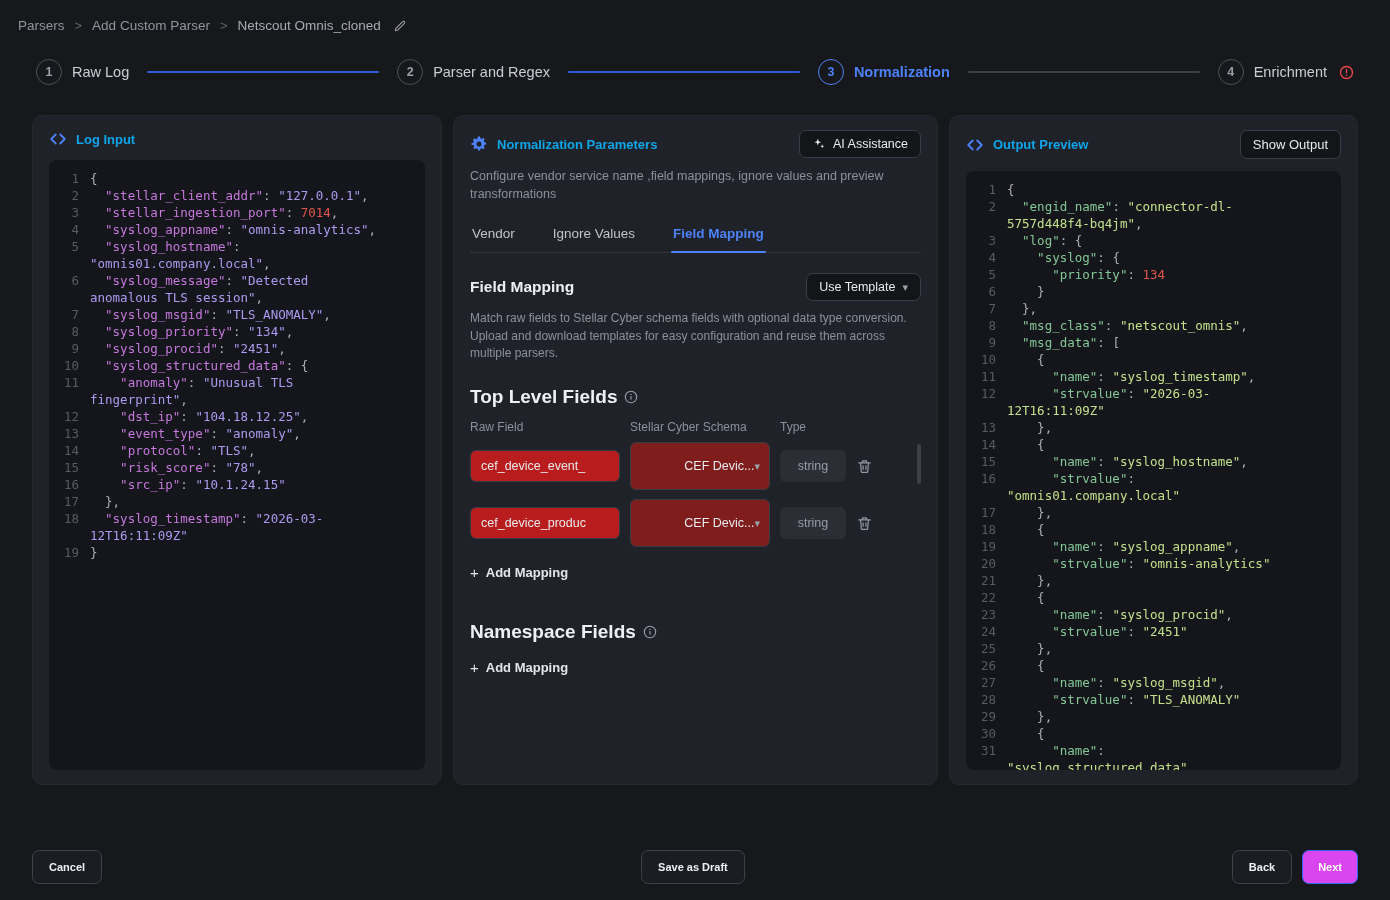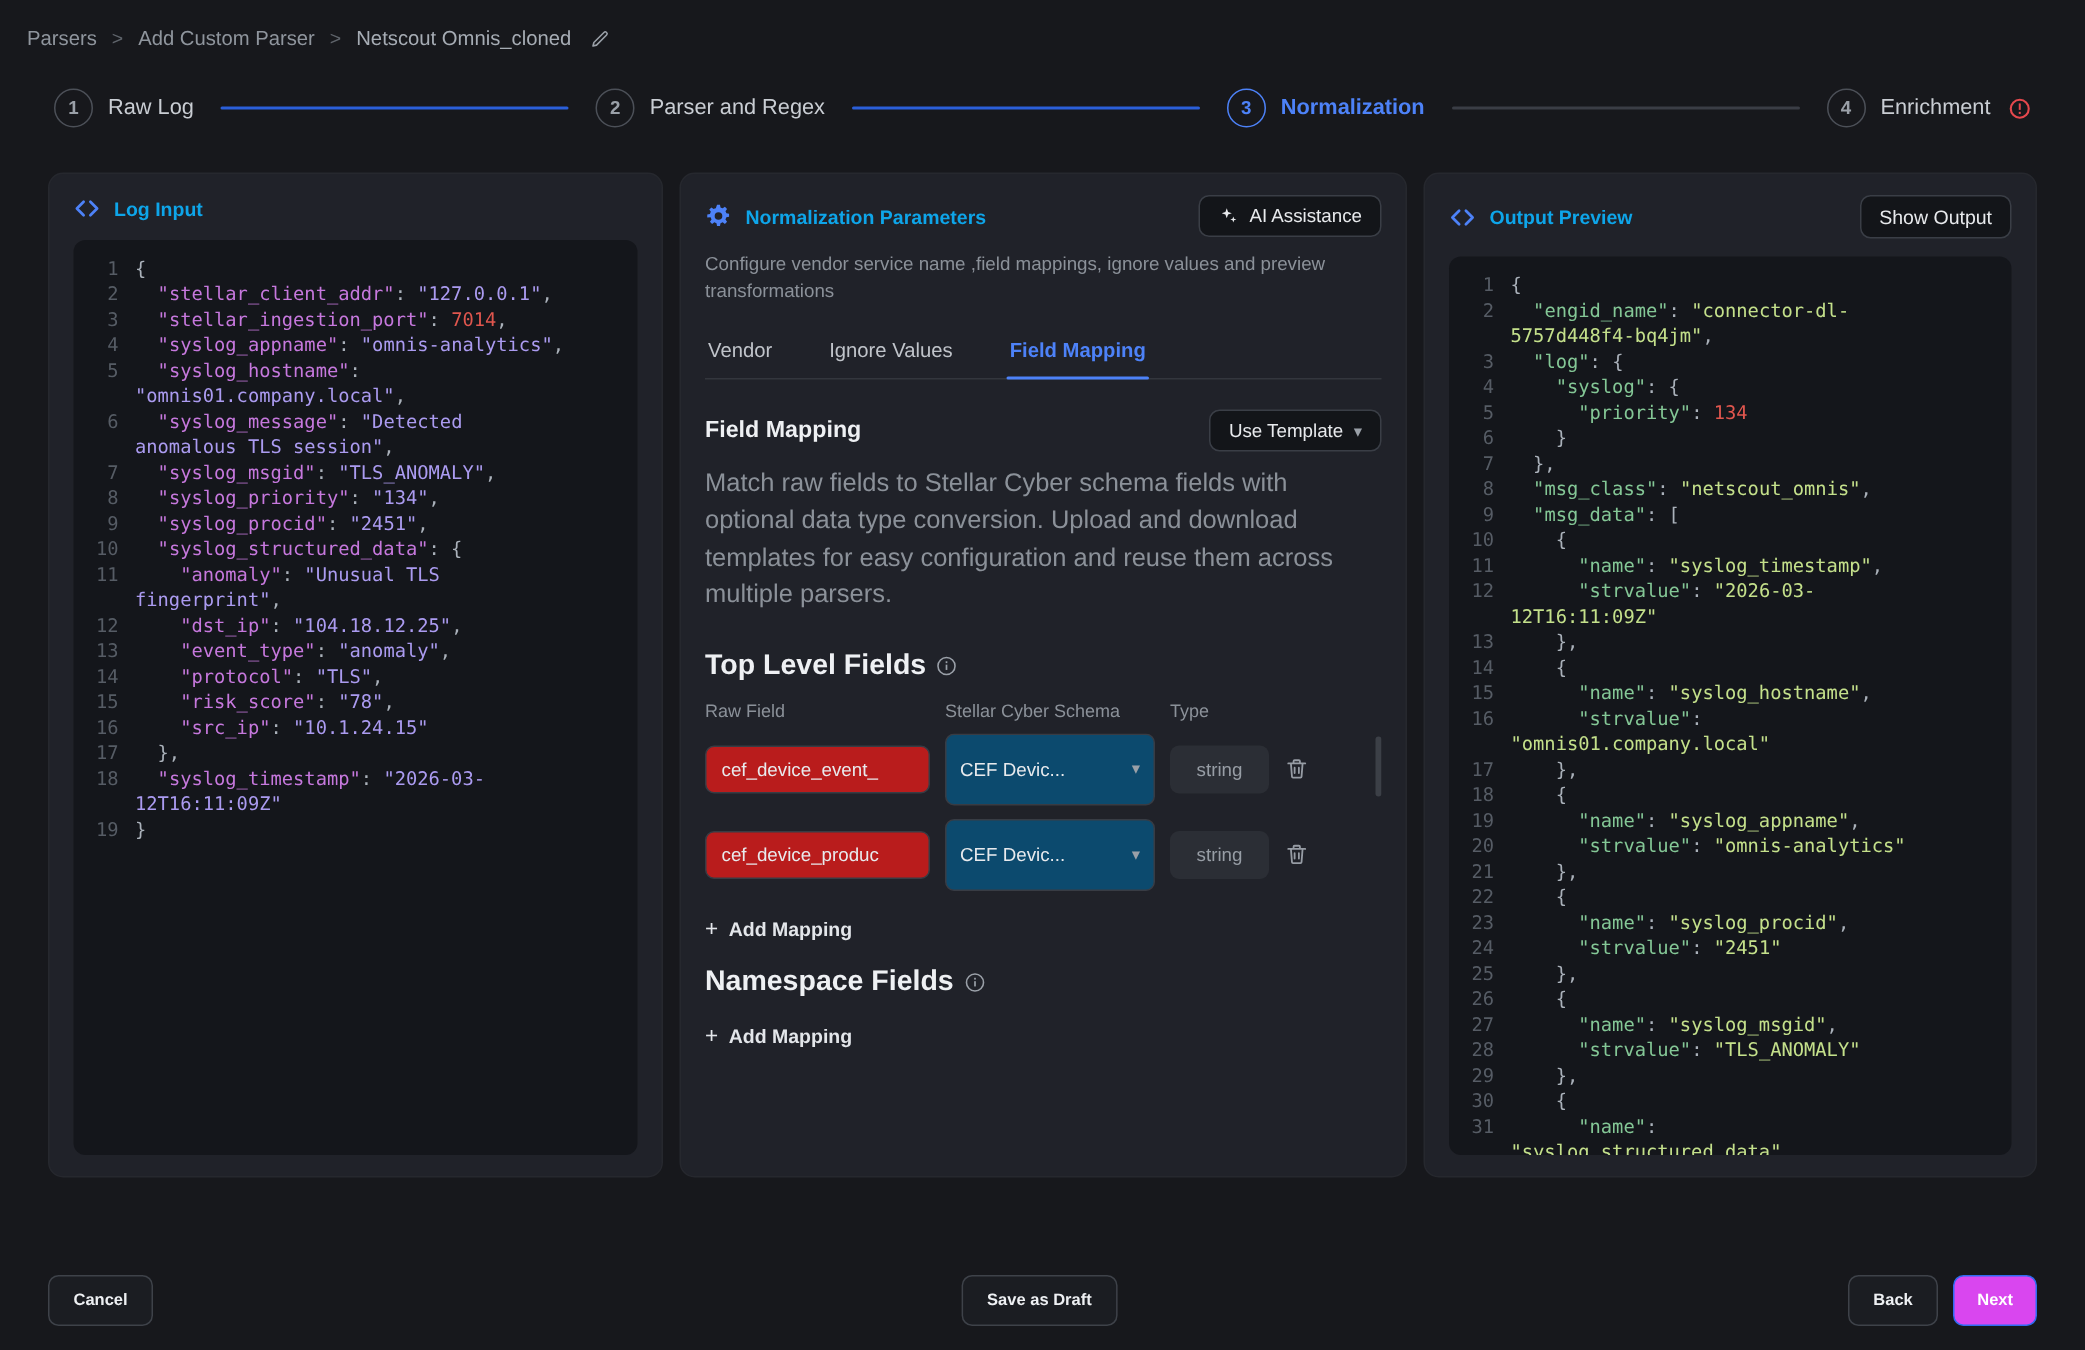--- a/index.html
+++ b/index.html
@@ -55,39 +55,39 @@
 
   
   .subtitle { margin-top:9px; color:#8b9199; font-size:12.5px; line-height:1.45; max-width:460px; }
   .tabs { display:flex; gap:34px; margin-top:14px; border-bottom:1px solid #33363d; }
   .tab { padding:9px 2px 11px 2px; font-size:13.5px; color:#c0c4ca; cursor:pointer; position:relative; }
   .tab.active { color:#4d82f8; font-weight:700; }
   .tab.active::after { content:""; position:absolute; left:0; right:0; bottom:-1px; height:2.5px; background:#4d82f8; border-radius:2px; }
 
   .fm-head-row { display:flex; align-items:center; justify-content:space-between; margin-top:20px; }
   .fm-title { font-size:15.5px; font-weight:700; color:#eef0f3; }
-  .fm-desc { margin-top:9px; color:#8b9199; font-size:17px; line-height:1.45; max-width:452px; }
+  .fm-desc { margin-top:9px; color:#8b9199; font-size:12px; line-height:1.45; max-width:452px; }
   .sec-head { display:flex; align-items:center; gap:7px; margin-top:24px; font-size:19px; font-weight:700; color:#eef0f3; }
   .cols { display:grid; grid-template-columns:150px 140px 66px 20px; column-gap:10px; margin-top:12px;
           font-size:12px; color:#8b9199; }
   .map-rows { position:relative; margin-top:8px; height:112px; overflow:hidden; padding-right:10px; }
   .map-row { display:grid; grid-template-columns:150px 140px 66px 20px; column-gap:10px; align-items:center; margin-bottom:9px; }
   .fld-input { height:32px; background:#b91c1c; border:1px solid #383c44; border-radius:6px; color:#e8eaed;
                font-size:12.5px; padding:0 10px; width:100%; font-family:"Liberation Sans", sans-serif; }
-  .fld-select { height:48px; background:#0c4a6e; border:1px solid #383c44; border-radius:6px; color:#e8eaed;
-                font-size:12.5px; padding:0 9px; display:flex; align-items:center; justify-content:space-between; cursor:pointer; }
+  .fld-select { height:48px; background:#7f1d1d; border:1px solid #383c44; border-radius:6px; color:#e8eaed;
+                font-size:12.5px; padding:0 9px; display:flex; align-items:center; justify-content:flex-end; cursor:pointer; }
   .chev { color:#9aa0a8; font-size:11px; }
   .type-badge { height:32px; background:#2b2e35; border-radius:6px; color:#979da5; font-size:12.5px;
                 display:grid; place-items:center;text-align:center; }
   .trash { display:inline-flex; cursor:pointer; }
   .scroll-thumb { position:absolute; right:0; top:2px; width:4px; height:40px; background:#3c4047; border-radius:2px; cursor:pointer; }
   .add-mapping { display:inline-flex; align-items:center; gap:7px; margin-top:10px; color:#e3e6ea; font-size:13px;
                  font-weight:600; cursor:pointer; }
   .plus { font-size:15px; font-weight:400; color:#e3e6ea; }
-  .ns-head { margin-top:16px; }
+  .ns-head { margin-top:40px; }
   .ns-add { margin-top:16px; }
 
   
   .footer { position:absolute; left:0; right:0; bottom:0; height:66px; padding:0 32px; display:flex; align-items:center; }
   .f-btn { height:34px; padding:0 16px; border-radius:7px; font-size:11px; font-weight:600; display:inline-flex;
            align-items:center; cursor:pointer; background:#1b1d22; border:1px solid #3e4249; color:#eef0f3; }
   .f-center { position:absolute; left:50%; transform:translateX(-52%); }
   .f-right { margin-left:auto; display:flex; gap:10px; }
   .f-btn.primary { background:#d946ef; border:1px solid #2f6bf2; color:#ffffff; padding:0 15px; }
 </style>

